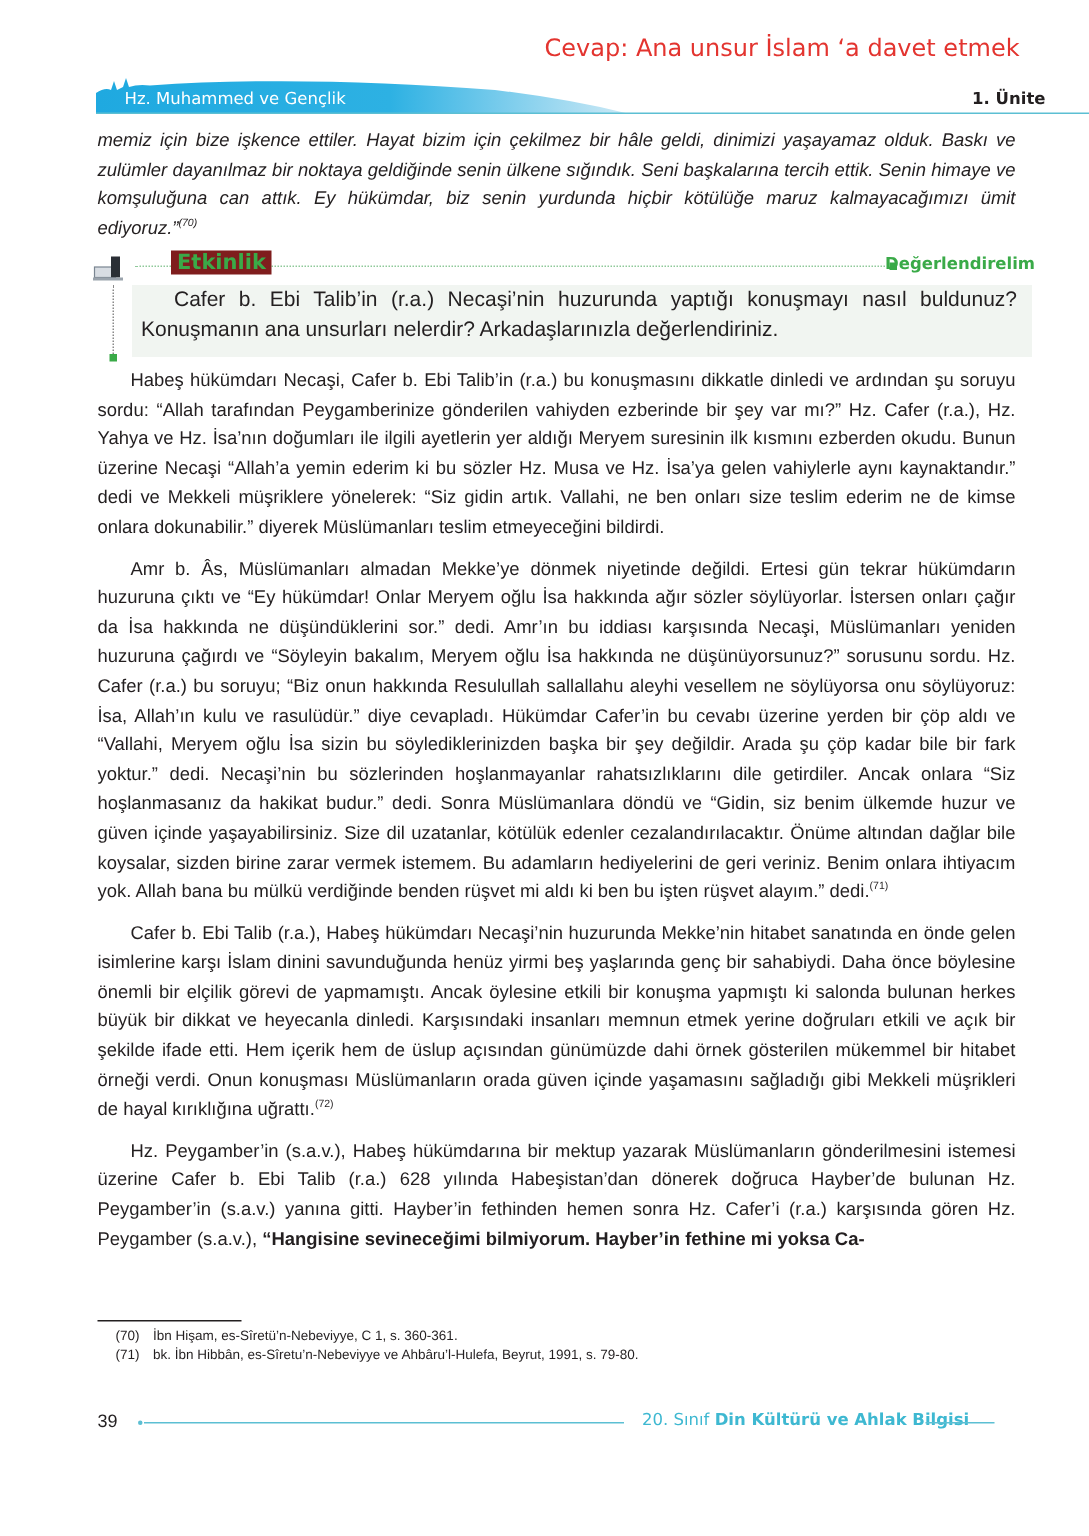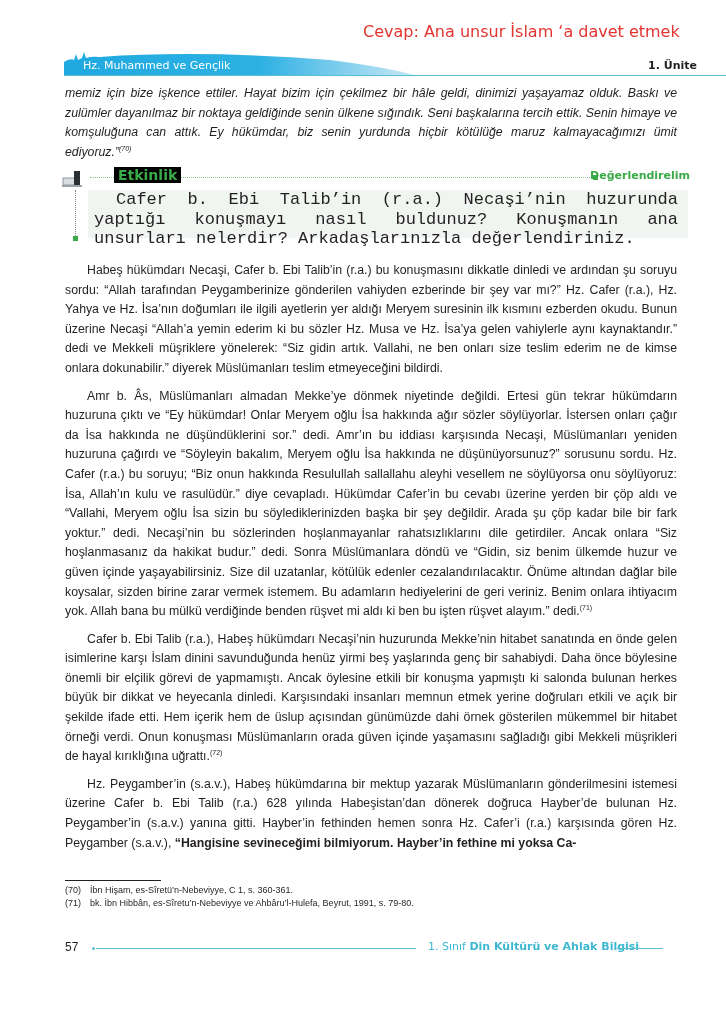--- a/index.html
+++ b/index.html
@@ -14,33 +14,33 @@
   .unit-label { position:absolute; right:29px; top:59px; font-size:11px; font-weight:bold;
                 color:#231f20; font-family:"DejaVu Sans", sans-serif; }
   .body-text { position:absolute; left:65px; width:612px; font-size:12.3px; line-height:19.6px;
                text-align:justify; }
   .body-text p { margin:0; }
   .italic { font-style:italic; }
   .indent { text-indent:22px; }
   sup { font-size:7px; vertical-align:super; line-height:0; }
   .act-head { position:absolute; left:62px; top:167px; width:628px; height:22px; }
   .act-title { position:absolute; left:52px; top:0; font-size:14px; font-weight:bold; color:#3aaa48;
-               font-family:"DejaVu Sans", sans-serif; background:#000000; padding:0 4px; }
+               font-family:"DejaVu Sans", sans-serif; background:#7f1d1d; padding:0 4px; }
   .act-dots { position:absolute; left:28px; right:100px; top:10px; border-top:1px dotted #8fc99a; }
   .act-right { position:absolute; right:0; top:2px; font-size:11px; font-weight:bold; color:#3aaa48;
                font-family:"DejaVu Sans", sans-serif;text-align:center; }
   .act-sq { position:absolute; right:92px; top:8px; width:5px; height:5px; background:#3aaa48; }
   .act-box { position:absolute; left:88px; top:190px; width:600px; height:48px;
              background:#f1f5f1; }
-  .act-text { position:absolute; left:94px; top:190px; width:584px; font-size:17px; line-height:19.6px; text-align:justify;font-family:Liberation Mono, monospace; }
+  .act-text { position:absolute; left:94px; top:190px; width:584px; font-size:14px; line-height:19.6px; text-align:justify; }
   .vline { position:absolute; left:75px; top:190px; height:46px; border-left:1px dotted #8a8a8a; }
   .vsq { position:absolute; left:73px; top:236px; width:5px; height:5px; background:#3aaa48; }
   .fn-rule { position:absolute; left:65px; top:880px; width:96px; height:1px; background:#231f20; }
   .footnotes { position:absolute; left:65px; top:884px; font-size:9px; line-height:12.5px; color:#231f20; }
-  .footnotes div { white-space:nowrap; }
+  .footnotes div { white-space:nowrap;margin-left:12px; }
   .fn-num { display:inline-block; width:25px; }
   .page-no { position:absolute; left:65px; top:940px; font-size:12px; color:#231f20; }
   .foot-line1 { position:absolute; left:96px; top:948px; width:320px; height:1px; background:#5cbfd3; }
   .foot-dot { position:absolute; left:92px; top:947px; width:3px; height:3px; border-radius:50%; background:#5cbfd3; }
   .foot-book { position:absolute; left:428px; top:940px; font-size:11px; color:#3eb8d1; font-family:"DejaVu Sans", sans-serif; }
   .foot-book b { font-weight:bold;text-align:right; }
   .foot-line2 { position:absolute; left:617px; top:948px; width:46px; height:1px; background:#5cbfd3; }
 </style>
 </head>
 <body>
@@ -76,30 +76,30 @@
   <div class="act-dots"></div>
   <div class="act-title">Etkinlik</div>
   <div class="act-sq"></div>
   <div class="act-right">Değerlendirelim</div>
 </div>
 <div class="vline"></div>
 <div class="vsq"></div>
 <div class="act-box"></div>
 <div class="act-text indent">Cafer b. Ebi Talib’in (r.a.) Necaşi’nin huzurunda yaptığı konuşmayı nasıl buldunuz? Konuşmanın ana unsurları nelerdir? Arkadaşlarınızla değerlendiriniz.</div>
 
-<div class="body-text" style="top:261px;">
+<div class="body-text" style="top:244px;">
   <p class="indent" style="margin-bottom:8px;"><span>Habeş hükümdarı Necaşi, Cafer b. Ebi Talib’in (r.a.) bu konuşmasını dikkatle dinledi ve ardından şu soruyu sordu:  “Allah tarafından Peygamberinize gönderilen vahiyden ezberinde bir şey var mı?” Hz. Cafer (r.a.), Hz. Yahya ve Hz. İsa’nın doğumları ile ilgili ayetlerin yer aldığı Meryem suresinin ilk kısmını ezberden okudu. Bunun üzerine Necaşi “Allah’a yemin ederim ki bu sözler Hz. Musa ve Hz. İsa’ya gelen vahiylerle aynı kaynaktandır.” dedi ve Mekkeli müşriklere yönelerek: “Siz gidin artık. Vallahi, ne ben onları size teslim ederim ne de kimse onlara dokunabilir.” diyerek Müslümanları teslim etmeyeceğini bildirdi.</span></p>
   <p class="indent" style="margin-bottom:8px;"><span>Amr b. Âs, Müslümanları almadan Mekke’ye dönmek niyetinde değildi. Ertesi gün tekrar hükümdarın huzuruna çıktı ve  “Ey hükümdar! Onlar Meryem oğlu İsa hakkında ağır sözler söylüyorlar. İstersen onları çağır da İsa hakkında ne düşündüklerini sor.” dedi. Amr’ın bu iddiası karşısında Necaşi, Müslümanları yeniden huzuruna çağırdı ve “Söyleyin bakalım, Meryem oğlu İsa hakkında ne düşünüyorsunuz?” sorusunu sordu. Hz. Cafer (r.a.) bu soruyu; “Biz onun hakkında Resulullah sallallahu aleyhi vesellem ne söylüyorsa onu söylüyoruz: İsa, Allah’ın kulu ve rasulüdür.” diye cevapladı.  Hükümdar Cafer’in bu cevabı üzerine yerden bir çöp aldı ve “Vallahi, Meryem oğlu İsa sizin bu söylediklerinizden başka bir şey değildir. Arada şu çöp kadar bile bir fark yoktur.” dedi. Necaşi’nin bu sözlerinden hoşlanmayanlar rahatsızlıklarını dile getirdiler. Ancak onlara “Siz hoşlanmasanız da hakikat budur.” dedi. Sonra Müslümanlara döndü ve “Gidin, siz benim ülkemde huzur ve güven içinde yaşayabilirsiniz. Size dil uzatanlar, kötülük edenler cezalandırılacaktır. Önüme altından dağlar bile koysalar, sizden birine zarar vermek istemem. Bu adamların hediyelerini de geri veriniz. Benim onlara ihtiyacım yok. Allah bana bu mülkü verdiğinde benden rüşvet mi aldı ki ben bu işten rüşvet alayım.” dedi.</span><sup>(71)</sup></p>
   <p class="indent" style="margin-bottom:8px;"><span>Cafer b. Ebi Talib (r.a.), Habeş hükümdarı Necaşi’nin huzurunda Mekke’nin hitabet sanatında en önde gelen isimlerine karşı İslam dinini savunduğunda henüz yirmi beş yaşlarında genç bir sahabiydi. Daha önce böylesine önemli bir elçilik görevi de yapmamıştı. Ancak öylesine etkili bir konuşma yapmıştı ki salonda bulunan herkes büyük bir dikkat ve heyecanla dinledi. Karşısındaki insanları memnun etmek yerine doğruları etkili ve açık bir şekilde ifade etti. Hem içerik hem de üslup açısından günümüzde dahi örnek gösterilen mükemmel bir hitabet örneği verdi. Onun konuşması Müslümanların orada güven içinde yaşamasını sağladığı gibi Mekkeli müşrikleri de hayal kırıklığına uğrattı.</span><sup>(72)</sup></p>
   <p class="indent"><span>Hz. Peygamber’in (s.a.v.), Habeş hükümdarına bir mektup yazarak Müslümanların gönderilmesini istemesi üzerine Cafer b. Ebi Talib (r.a.) 628 yılında Habeşistan’dan dönerek doğruca Hayber’de bulunan Hz. Peygamber’in (s.a.v.) yanına gitti. Hayber’in fethinden hemen sonra Hz. Cafer’i (r.a.) karşısında gören Hz. Peygamber (s.a.v.), </span><b>“Hangisine sevineceğimi bilmiyorum. Hayber’in fethine mi yoksa Ca-</b></p>
 </div>
 
 <div class="fn-rule"></div>
 <div class="footnotes">
   <div><span class="fn-num">(70)</span><span>İbn Hişam, es-Sîretü’n-Nebeviyye, C 1, s. 360-361.</span></div>
   <div><span class="fn-num">(71)</span><span>bk. İbn Hibbân, es-Sîretu’n-Nebeviyye ve Ahbâru’l-Hulefa, Beyrut, 1991, s. 79-80.</span></div>
 </div>
 
-<div class="page-no">57</div>
+<div class="page-no">39</div>
 <div class="foot-dot"></div>
 <div class="foot-line1"></div>
-<div class="foot-book"><span>1. Sınıf </span><b>Din Kültürü ve Ahlak Bilgisi</b></div>
+<div class="foot-book"><span>20. Sınıf </span><b>Din Kültürü ve Ahlak Bilgisi</b></div>
 <div class="foot-line2"></div>
 
 </body></html>

